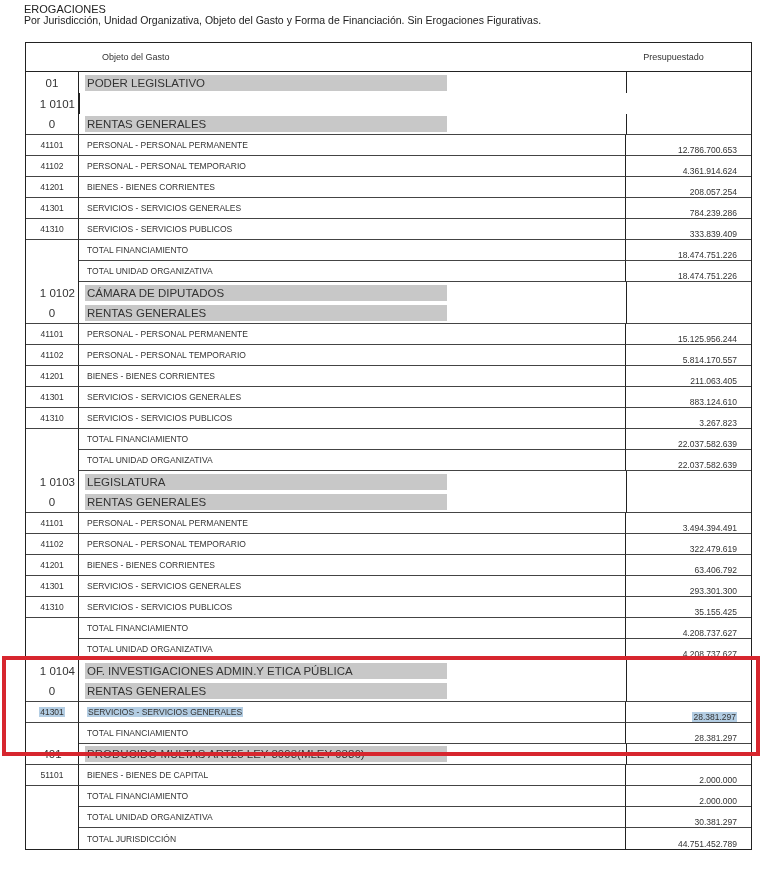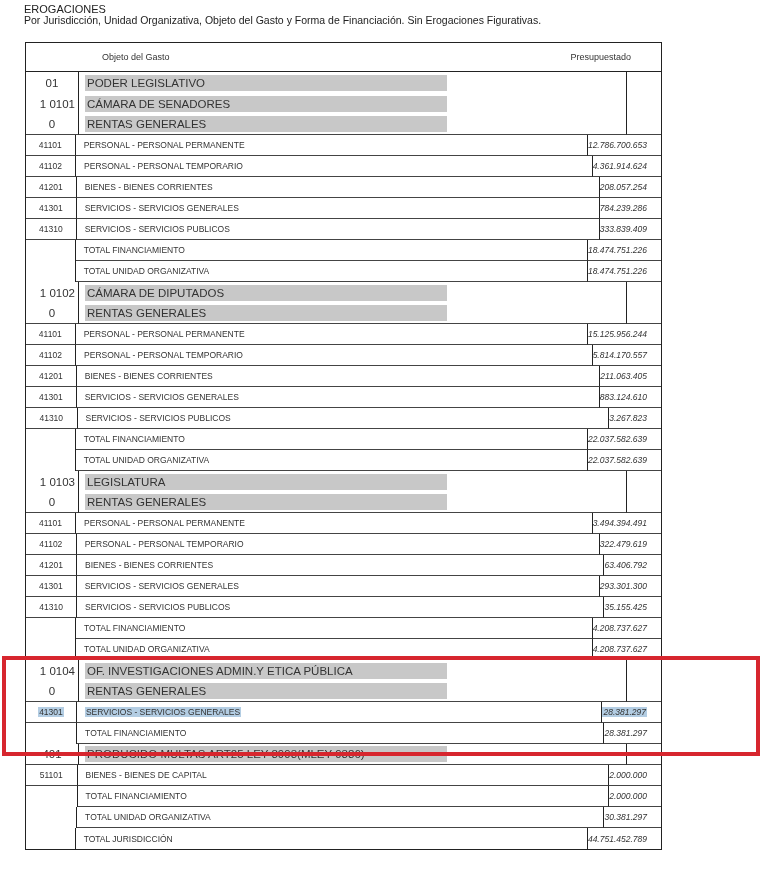--- a/index.html
+++ b/index.html
@@ -4,42 +4,42 @@
   <style>
     html, body { margin: 0; padding: 0; background: #ffffff; }
     body {
       width: 768px; height: 870px; position: relative; overflow: hidden;
       font-family: "Liberation Sans", sans-serif; color: #2b2b2b;
     }
     .doc-title { position: absolute; left: 24px; top: 3px; font-size: 11px; color: #222; }
     .doc-subtitle { position: absolute; left: 24px; top: 14px; font-size: 10.5px; color: #222; }
 
     .table {
-      position: absolute; left: 25px; top: 42px; width: 637px;
+      position: absolute; left: 25px; top: 42px; width: 727px;
       border: 1.5px solid #222; box-sizing: border-box;
     }
     .hdr {
       height: 28px; display: flex; align-items: center;
       border-bottom: 1.5px solid #222; font-size: 9px; color: #333;
     }
     .hdr .h-obj { width: 600px; padding-left: 76px; box-sizing: border-box; }
     .hdr .h-val { flex: 1; text-align: center; padding-right: 30px; }
 
     .row { display: flex; height: 21px; box-sizing: border-box; position: relative; }
     .c-code {
       width: 53px; box-sizing: border-box; border-right: 1.5px solid #222;
       display: flex; align-items: center; justify-content: center; font-size: 8.5px; color: #333;
     }
     .c-desc {
       width: 547px; box-sizing: border-box; border-right: 1.5px solid #222;
       display: flex; align-items: center; padding-left: 8px; font-size: 8.5px; color: #333;
     }
     .c-val {
-      flex: 1; display: flex; align-items: center; justify-content: flex-end;
-      padding-right: 14px; font-size: 8.5px; color: #333; font-style: italic;
+      flex: 1; display: flex; align-items: flex-end; justify-content: flex-end;
+      padding-right: 14px; font-size: 8.5px; color: #333;
     }
     .row.line .c-desc, .row.line .c-val { border-bottom: 1px solid #444; }
     .row.line .c-code.bordered { border-bottom: 1px solid #444; }
 
     .row.group .c-code { font-size: 11.5px; color: #333; justify-content: flex-end; padding-right: 3px; }
     .row.group .c-code.center { justify-content: center; padding-right: 0; }
     .row.group .c-desc { padding-left: 6px; border-right: none; }
     .row.group .c-desc .bar {
       display: flex; align-items: center; background: #c8c8c8; width: 360px; height: 16px;
       padding-left: 2px; font-size: 11.5px; color: #333;
@@ -68,23 +68,20 @@
   <div id="rows">
       <div class="row group">
         <div class="c-code center">01</div>
         <div class="c-desc">
           <div class="bar">PODER LEGISLATIVO</div>
         </div>
         <div class="c-val"></div>
       </div>
       <div class="row group">
         <div class="c-code">1 0101</div>
-        <div class="c-desc">
-          <div class="bar">CÁMARA DE SENADORES</div>
-        </div>
         <div class="c-val"></div>
       </div>
       <div class="row group last-group">
         <div class="c-code center">0</div>
         <div class="c-desc">
           <div class="bar">RENTAS GENERALES</div>
         </div>
         <div class="c-val"></div>
       </div>
       <div class="row line">

